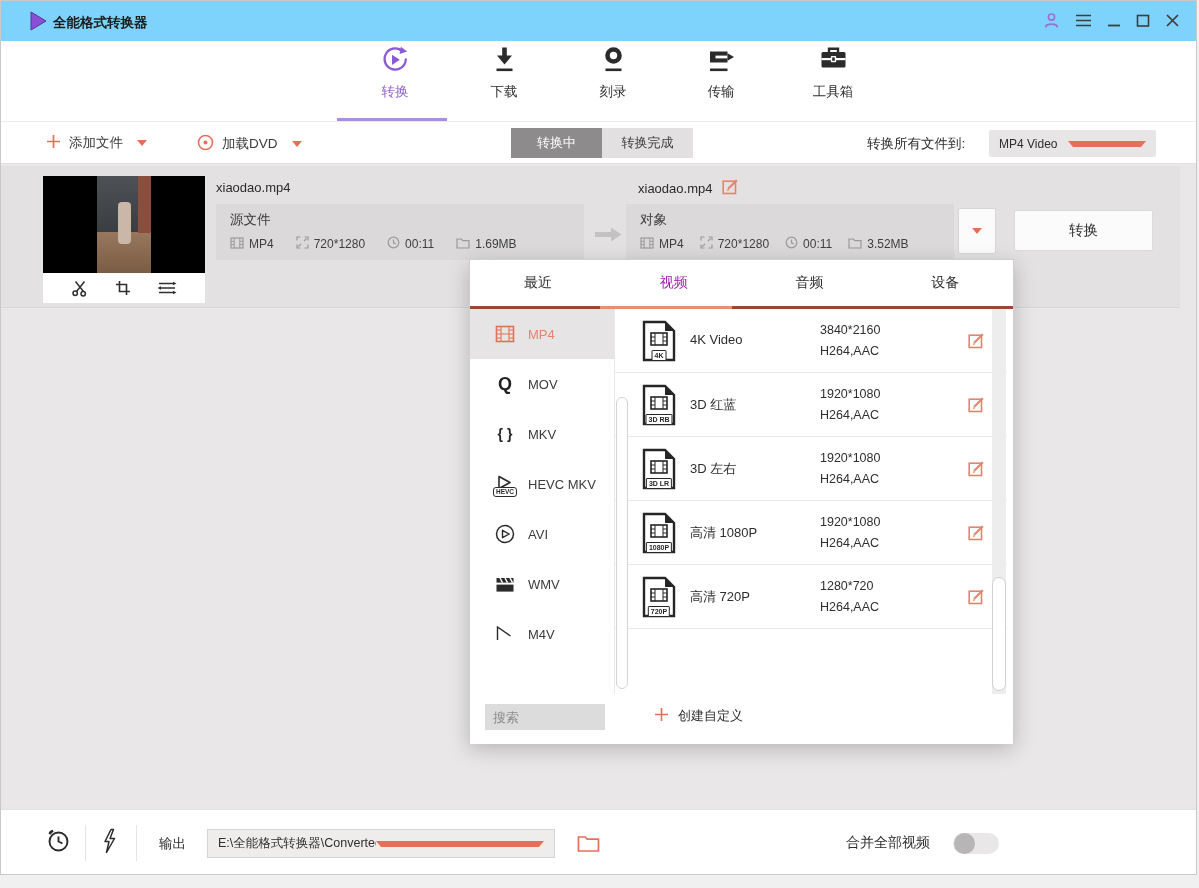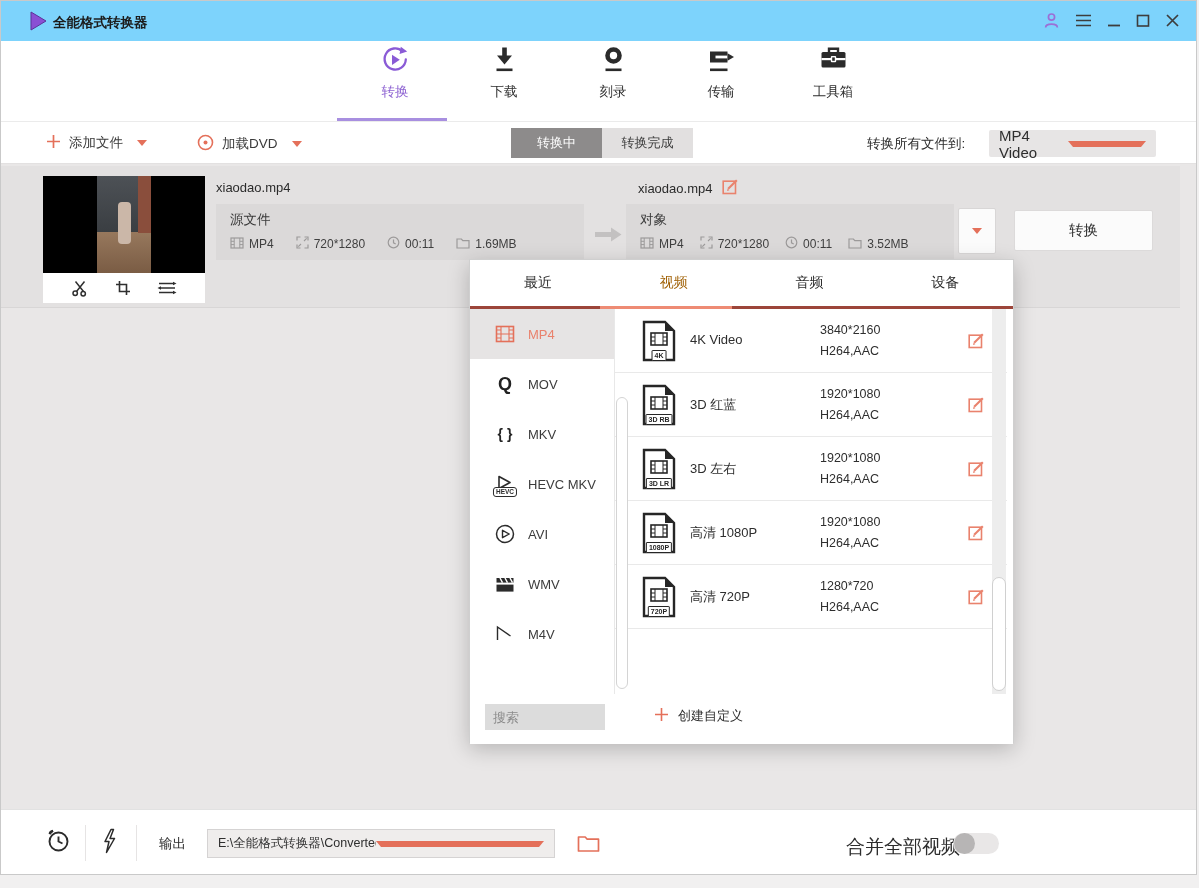--- a/index.html
+++ b/index.html
@@ -23,21 +23,21 @@
   
   .toolbar{position:absolute;top:121px;left:0;right:0;height:42px;background:#fff;border-bottom:1px solid #e3e1e1;}
   .tbtn{position:absolute;top:12px;display:flex;align-items:center;gap:8px;cursor:pointer;color:#E05A45;font-size:13.5px;}
   .caret{width:0;height:0;border-left:5px solid transparent;border-right:5px solid transparent;border-top:6px solid #E4705A;}
   .segwrap{position:absolute;left:510px;top:6px;display:flex;}
   .seg{width:91px;height:30px;line-height:30px;text-align:center;font-size:13px;cursor:pointer;}
   .seg.on{background:#8d8b8b;color:#fff;}
   .seg.off{background:#e2e0e0;color:#3a3a3a;}
   .cvlabel{position:absolute;left:866px;top:13px;font-size:13.5px;color:#2d2d2d;}
   .cvdrop{position:absolute;left:988px;top:8px;width:167px;height:27px;background:#e7e5e5;border-radius:2px;display:flex;align-items:center;padding:0 10px;cursor:pointer;}
-  .cvdrop span{flex:1;font-size:15px;color:#2e2e2e;}
+  .cvdrop span{flex:1;font-size:12px;color:#2e2e2e;}
 
   
   .content{position:absolute;top:163px;left:0;right:0;height:645px;background:#E9E7E7;}
 
   
   .filerow{position:absolute;top:2px;left:0;right:16px;height:142px;background:#E3E1E1;border-bottom:1px solid #d8d6d6;}
   .thumb{position:absolute;left:42px;top:10px;width:162px;}
   .thumb-img{height:97px;background:#000;position:relative;overflow:hidden;}
   .shot{position:absolute;left:54px;top:0;width:54px;height:97px;background:linear-gradient(180deg,#4d5156 0%,#3a3e42 58%,#97785d 58%,#7a5c44 100%);}
   .shot .brick{position:absolute;right:0;top:0;width:13px;height:57px;background:#8a4e3c;}
@@ -54,21 +54,21 @@
   .m{display:flex;align-items:center;gap:5px;font-size:12px;color:#3f3f3f;margin-right:22px;}
   .panel.dst .m{margin-right:16px;}
   .flow-arrow{position:absolute;left:592px;top:60px;}
   .dstcaret{position:absolute;left:957px;top:42px;width:38px;height:46px;background:#FBFBFB;border:1px solid #d8d6d6;border-radius:2px;display:flex;align-items:center;justify-content:center;cursor:pointer;}
   .convertbtn{position:absolute;left:1013px;top:44px;width:139px;height:41px;background:#FBFBFB;border:1px solid #dcdada;border-radius:2px;font-size:14.5px;color:#2e2e2e;display:flex;align-items:center;justify-content:center;cursor:pointer;}
 
   
   .popup{position:absolute;left:468px;top:95px;width:545px;height:484px;background:#fff;border:1px solid #cfcfcf;box-shadow:0 6px 20px rgba(0,0,0,.22);z-index:5;}
   .ptabs{position:absolute;top:0;left:0;right:0;height:46px;display:flex;}
   .ptab{flex:1;display:flex;align-items:center;justify-content:center;font-size:14px;color:#2e2e2e;cursor:pointer;}
-  .ptab.active{color:#a16207;}
+  .ptab.active{color:#a21caf;}
   .pline{position:absolute;top:46px;left:0;right:0;height:3px;background:#9C453A;}
   .pline-hi{position:absolute;top:46px;left:130px;width:132px;height:3px;background:#EE8B74;z-index:2;}
   .flist{position:absolute;left:0;top:49px;width:144px;height:385px;overflow:hidden;}
   .fitem{height:50px;display:flex;align-items:center;cursor:pointer;}
   .f-ico{width:30px;margin-left:20px;display:flex;justify-content:center;position:relative;}
   .f-label{margin-left:8px;font-size:13px;color:#3c3c3c;}
   .fitem.active{background:#E6E4E4;}
   .fitem.active .f-label{color:#E9826D;}
   .f-glyph{font-size:18px;font-weight:800;color:#222;}
   .f-glyph.braces{font-size:14px;font-weight:700;}
@@ -92,21 +92,21 @@
   .psearch{position:absolute;left:15px;top:10px;width:120px;height:26px;background:#dcdcdc;border:none;outline:none;padding:0 8px;font-size:13px;color:#555;font-family:inherit;}
   .psearch::placeholder{color:#8a8a8a;}
   .pcustom{position:absolute;left:184px;top:13px;display:flex;align-items:center;gap:9px;font-size:13px;color:#2e2e2e;cursor:pointer;}
 
   
   .bottombar{position:absolute;left:0;right:0;top:808px;height:66px;background:#fff;border-top:1px solid #e2e2e2;}
   .bdiv{position:absolute;top:15px;height:36px;border-left:1px solid #e6e4e4;}
   .outlabel{position:absolute;left:158px;top:25px;font-size:13.5px;color:#2d2d2d;}
   .pathbox{position:absolute;left:206px;top:19px;width:348px;height:29px;background:#EFEDEC;border:1px solid #d5d3d3;display:flex;align-items:center;padding:0 10px;cursor:pointer;}
   .pathbox span{flex:1;font-size:12.5px;color:#2e2e2e;white-space:nowrap;overflow:hidden;}
-  .mergelabel{position:absolute;left:845px;top:24px;font-size:19px;color:#2d2d2d;}
+  .mergelabel{position:absolute;left:845px;top:24px;font-size:14px;color:#2d2d2d;}
   .toggle{position:absolute;left:952px;top:23px;width:46px;height:21px;border-radius:11px;background:#E9E7E7;cursor:pointer;}
   .knob{position:absolute;left:1px;top:0;width:21px;height:21px;border-radius:50%;background:#b7b5b5;}
   .convallbtn{position:absolute;left:1014px;top:13px;width:138px;height:40px;background:#7D4EC4;border:none;border-radius:3px;color:#fff;font-size:15px;display:flex;align-items:center;justify-content:center;cursor:pointer;}
   .icbtn{display:inline-flex;cursor:pointer;position:absolute;}
 </style>
 </head>
 <body>
 
 <div class="win">
 

